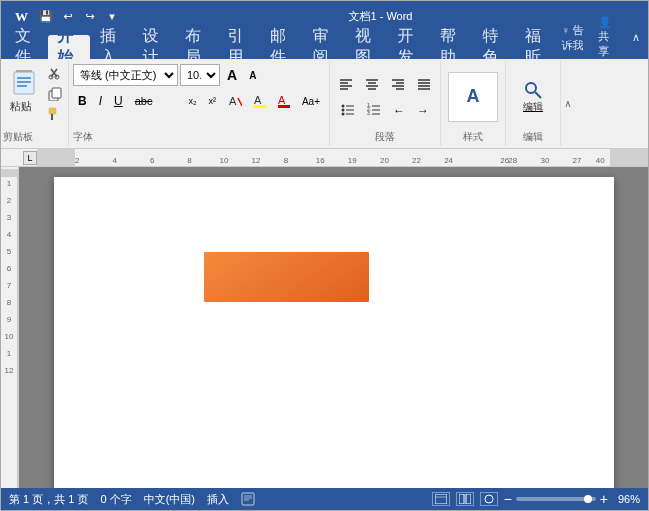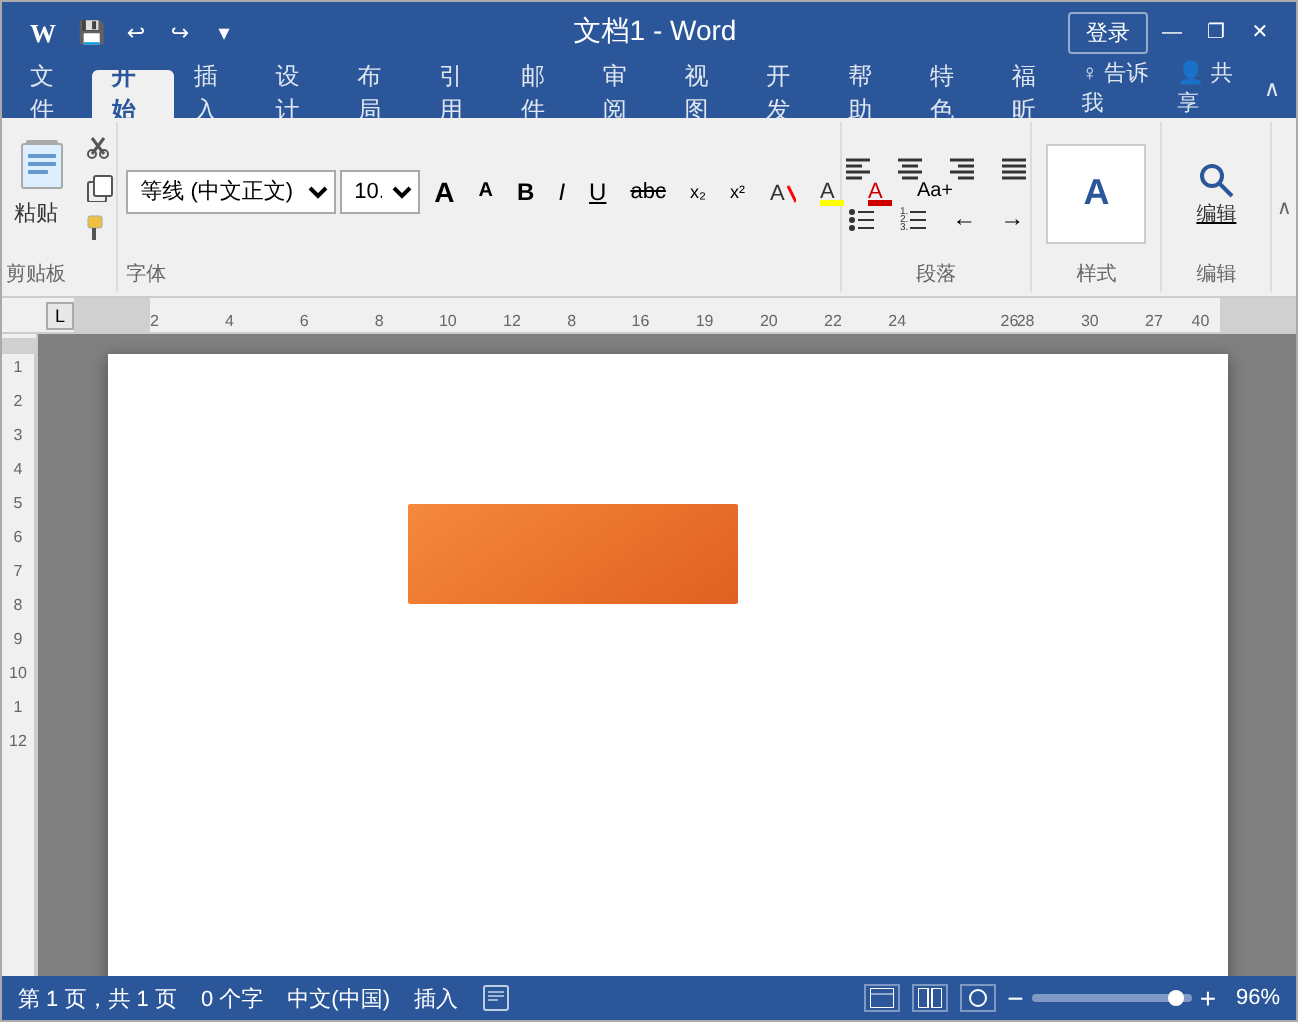--- a/index.html
+++ b/index.html
@@ -16,21 +16,21 @@
       user-select: none;
     }
     #title-bar .title-left {
       display: flex;
       align-items: center;
       gap: 4px;
     }
     #title-bar .title-center {
       flex: 1;
       text-align: center;
-      font-size: 14px;
+      font-size: 11px;
       color: white;
     }
     #title-bar .title-right {
       display: flex;
       align-items: center;
       gap: 2px;
     }
     .tb-icon {
       width: 18px; height: 18px;
       display: flex; align-items: center; justify-content: center;
@@ -55,21 +55,21 @@
     #ribbon-tabs {
       height: 28px;
       background: #2b579a;
       display: flex;
       align-items: flex-end;
       padding-left: 4px;
     }
     .r-tab {
       height: 24px;
       padding: 0 10px;
-      font-size: 12px;
+      font-size: 16px;
       color: rgba(255,255,255,0.85);
       display: flex; align-items: center;
       cursor: pointer;
       background: transparent;
       border-radius: 3px 3px 0 0;
     }
     .r-tab.active {
       background: #f0f0f0;
       color: #2b579a;
       font-weight: bold;
@@ -330,26 +330,20 @@
           <text x="3" y="14" font-size="13" fill="white" font-weight="bold" font-family="serif">W</text>
         </svg>
       </div>
       <div class="tb-icon" title="保存">💾</div>
       <div class="tb-icon" title="撤销">↩</div>
       <div class="tb-icon" title="重做">↪</div>
       <div class="tb-icon">▾</div>
     </div>
     <div class="title-center">
       <span>文档1 - Word</span>
-    </div>
-    <div class="title-right">
-      <button class="login-btn">登录</button>
-      <div class="win-btn">—</div>
-      <div class="win-btn">❐</div>
-      <div class="win-btn close">✕</div>
     </div>
   </div>
 
   <div id="ribbon-tabs">
     <div class="r-tab">文件</div>
     <div class="r-tab active">开始</div>
     <div class="r-tab">插入</div>
     <div class="r-tab">设计</div>
     <div class="r-tab">布局</div>
     <div class="r-tab">引用</div>
@@ -403,39 +397,39 @@
           <svg width="14" height="14" viewBox="0 0 14 14">
               <rect x="1" y="1" width="7" height="6" rx="1" fill="#f0c040" stroke="#aaa" stroke-width="0.5"></rect>
               <line x1="4" y1="7" x2="4" y2="13" stroke="#555" stroke-width="2"></line>
             </svg>
         </div>
       </div>
       <div class="ribbon-group-label">剪贴板</div>
     </div>
 
     <div class="ribbon-group font-group" style="min-width:170px;">
-      <div style="flex:1; display:flex; flex-direction:row; width:100%; gap:2px; padding-bottom:14px;">
+      <div style="flex:1; display:flex; flex-direction:column; width:100%; gap:2px; padding-bottom:14px;">
 
         <div class="font-row">
           <select class="font-select font-name-select">
             <option>等线 (中文正文)</option>
           </select>
           <select class="font-select font-size-select">
             <option>10.5</option>
           </select>
           <div class="font-btn" style="font-size:14px;font-weight:bold;">A</div>
           <div class="font-btn" style="font-size:10px;font-weight:bold;">A</div>
         </div>
 
         <div class="font-row">
           <div class="font-btn font-btn-bold">B</div>
           <div class="font-btn font-btn-italic">I</div>
           <div class="font-btn font-btn-underline">U</div>
           <div class="font-btn" style="text-decoration:line-through;font-size:11px;">abc</div>
-          <div class="font-btn" style="font-size:9px;">x₂</div>
+          <div class="font-btn" style="font-size:9px;margin-left:24px;">x₂</div>
           <div class="font-btn" style="font-size:9px;">x²</div>
           <div class="font-btn">
             <svg width="14" height="14" viewBox="0 0 14 14">
                 <text x="1" y="11" font-size="11" fill="#333">A</text>
                 <line x1="10" y1="4" x2="14" y2="12" stroke="red" stroke-width="1.5"></line>
               </svg>
           </div>
           <div class="font-btn">
             <svg width="12" height="14" viewBox="0 0 12 14">
                 <text x="0" y="10" font-size="11" fill="#333">A</text>

